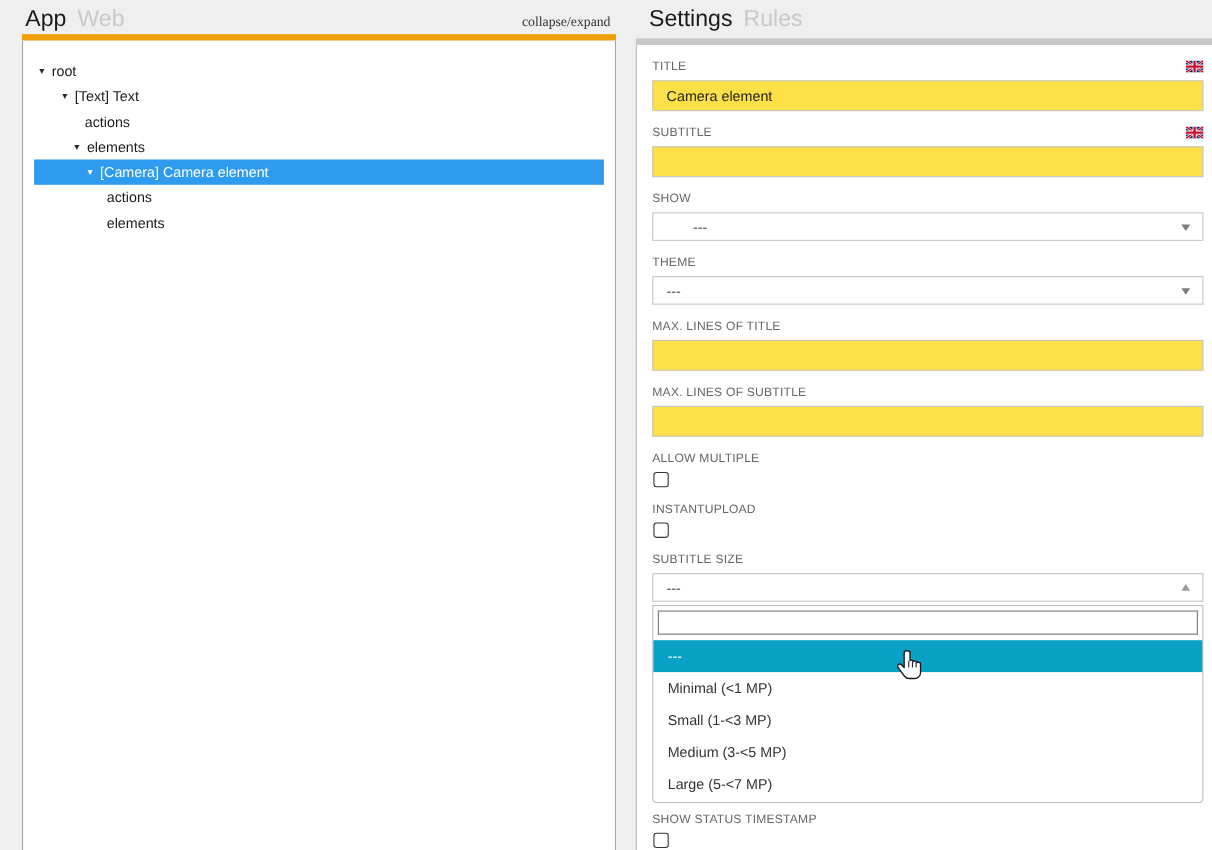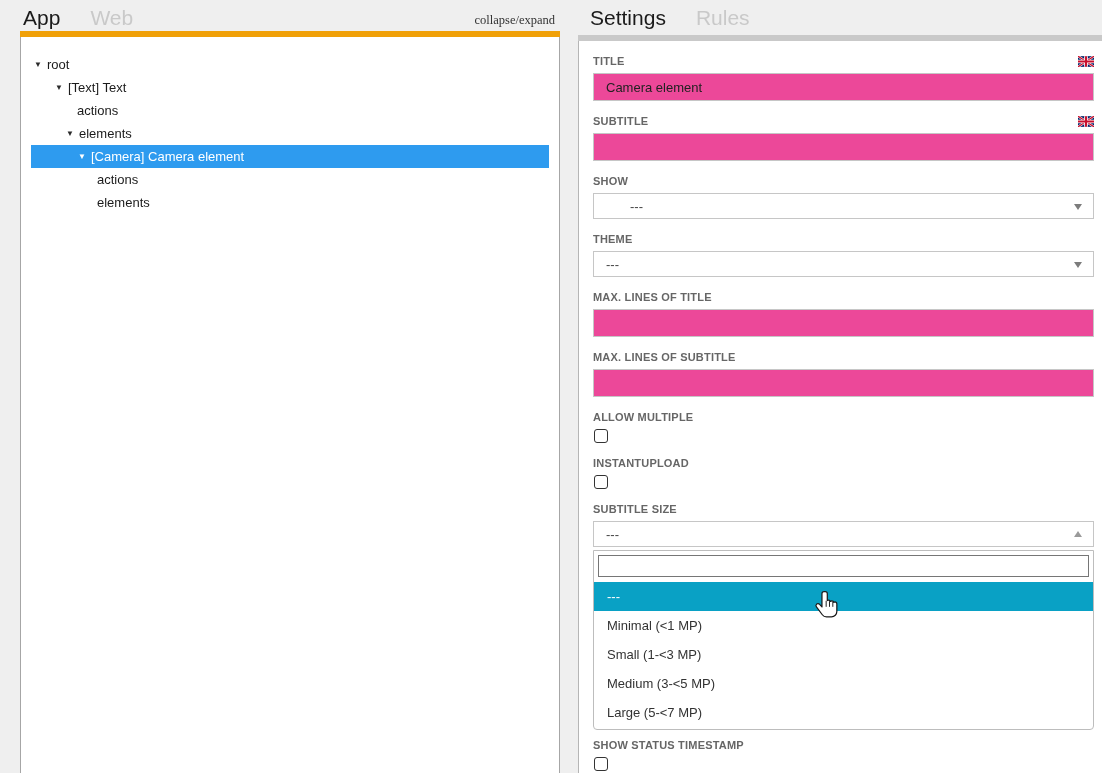--- a/index.html
+++ b/index.html
@@ -8,21 +8,21 @@
     width:1102px; height:773px; position:relative; overflow:hidden;
     background:#efefef;
     font-family:"Liberation Sans", sans-serif;
     -webkit-font-smoothing:antialiased;
   }
 
   
   .panel-header { position:absolute; top:0; height:31px; display:flex; align-items:flex-end; }
   .panel-header .tab { font-size:21px; line-height:1.25; cursor:default; }
   .panel-header .tab.active { color:#1a1a1a; }
-  .panel-header .tab.inactive { color:#c9c9c9; margin-left:30px; }
+  .panel-header .tab.inactive { color:#c9c9c9; margin-left:10px; }
   .lp-header { left:20px; width:540px; padding-left:3px; padding-right:5px; }
   .rp-header { left:590px; width:512px; }
   .collapse-link { margin-left:auto; font-size:12.5px; color:#333; padding-bottom:3px;font-family:Liberation Serif, serif; }
 
   
   .lp-bar { position:absolute; left:20px; top:31px; width:540px; height:6px; }
   .rp-bar { position:absolute; left:578px; top:35px; width:524px; height:6px; background:#c9c9c9; }
 
   
   .lp-box {
@@ -43,26 +43,26 @@
   .r3 { padding-left:47px; }
   .r4leaf { padding-left:66px; }
 
   
   .rp-box {
     position:absolute; left:578px; top:41px; width:524px; height:732px;
     background:#fff; border-left:1px solid #b5b5b5;
     padding-left:14px; overflow:hidden;
   }
   .fgroup { margin-top:13px; width:501px; }
-  .flabel { height:13px; display:flex; align-items:flex-end; justify-content:space-between;
-            font-size:11px; color:#666; letter-spacing:.2px;font-weight:bold; }
+  .flabel { height:13px; display:flex; align-items:center; justify-content:space-between;
+            font-size:11px; color:#666; letter-spacing:.2px; }
   .flag { width:16px; height:11px; display:block; }
   .text-input {
     display:block; width:501px; height:28px; margin-top:6px;
-    border:1px solid #c6c6c6; background:#ec4899; outline:none;
+    border:1px solid #c6c6c6; background:#fde047; outline:none;
     padding:0 12px; font-size:13px; color:#222;
     font-family:"Liberation Sans", sans-serif;
   }
   .select-box {
     position:relative; width:501px; height:26px; margin-top:6px;
     border:1px solid #c6c6c6; background:#fff;
     display:flex; align-items:center; padding:0 24px 0 12px;
     font-size:13px; color:#444;
   }
   .select-box.icon-indent { padding-left:36px; }

